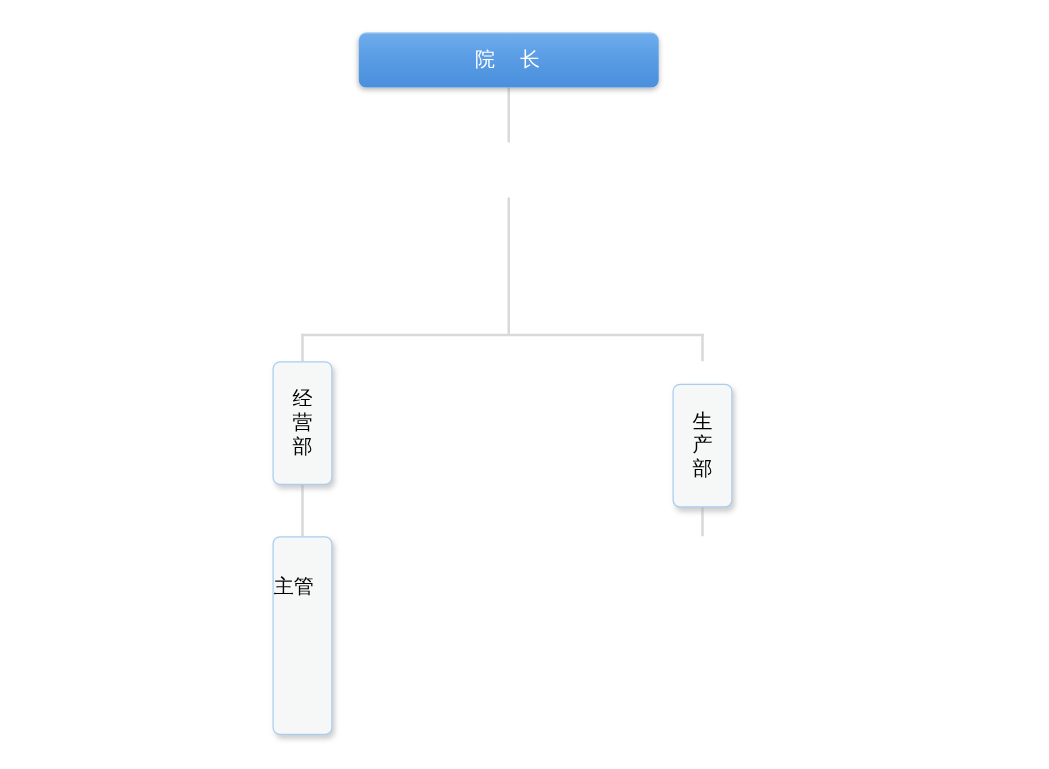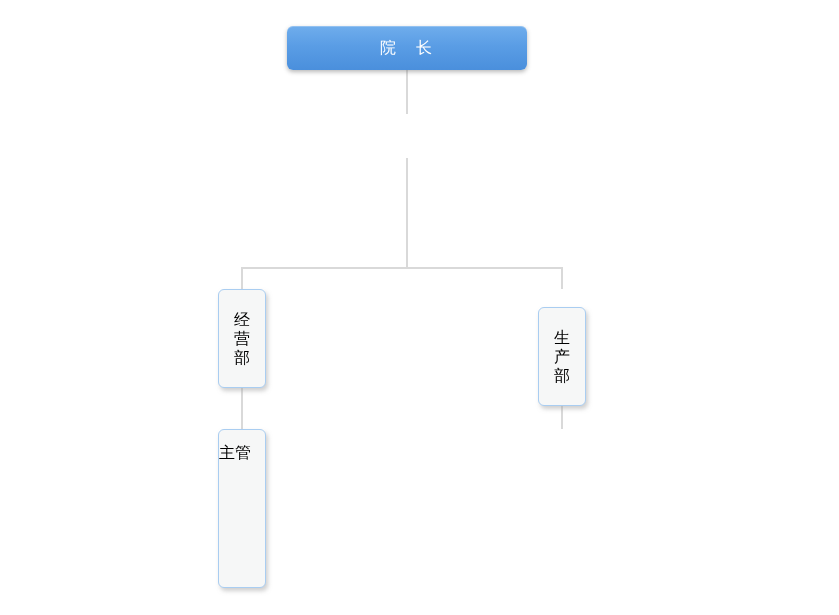--- a/index.html
+++ b/index.html
@@ -50,21 +50,21 @@
   }
   .vnode.dept {
     height: 99px;
     display: flex;
     align-items: center;
     justify-content: center;
   }
   .vnode.dept .vlabel { line-height: 19px; }
   .vnode.staff {
     height: 159px;
-    padding-top: 6px;
+    padding-top: 23px;
   }
   .vnode.staff .vlabel { line-height: 34px; }
   #node-business-dept   { left: 218px; top: 289px; }
   #node-production-dept { left: 538px; top: 289px; margin-top: 18px; }
   #node-supervisor      { left: 218px; top: 429px; }
   #node-chief-engineer  { left: 538px; top: 429px; }
 
   
   .conn { position: absolute; background: #d9d9d9; }
   #conn-director-vice      { left: 406px; top: 70px;  width: 2px;   height: 44px; }

